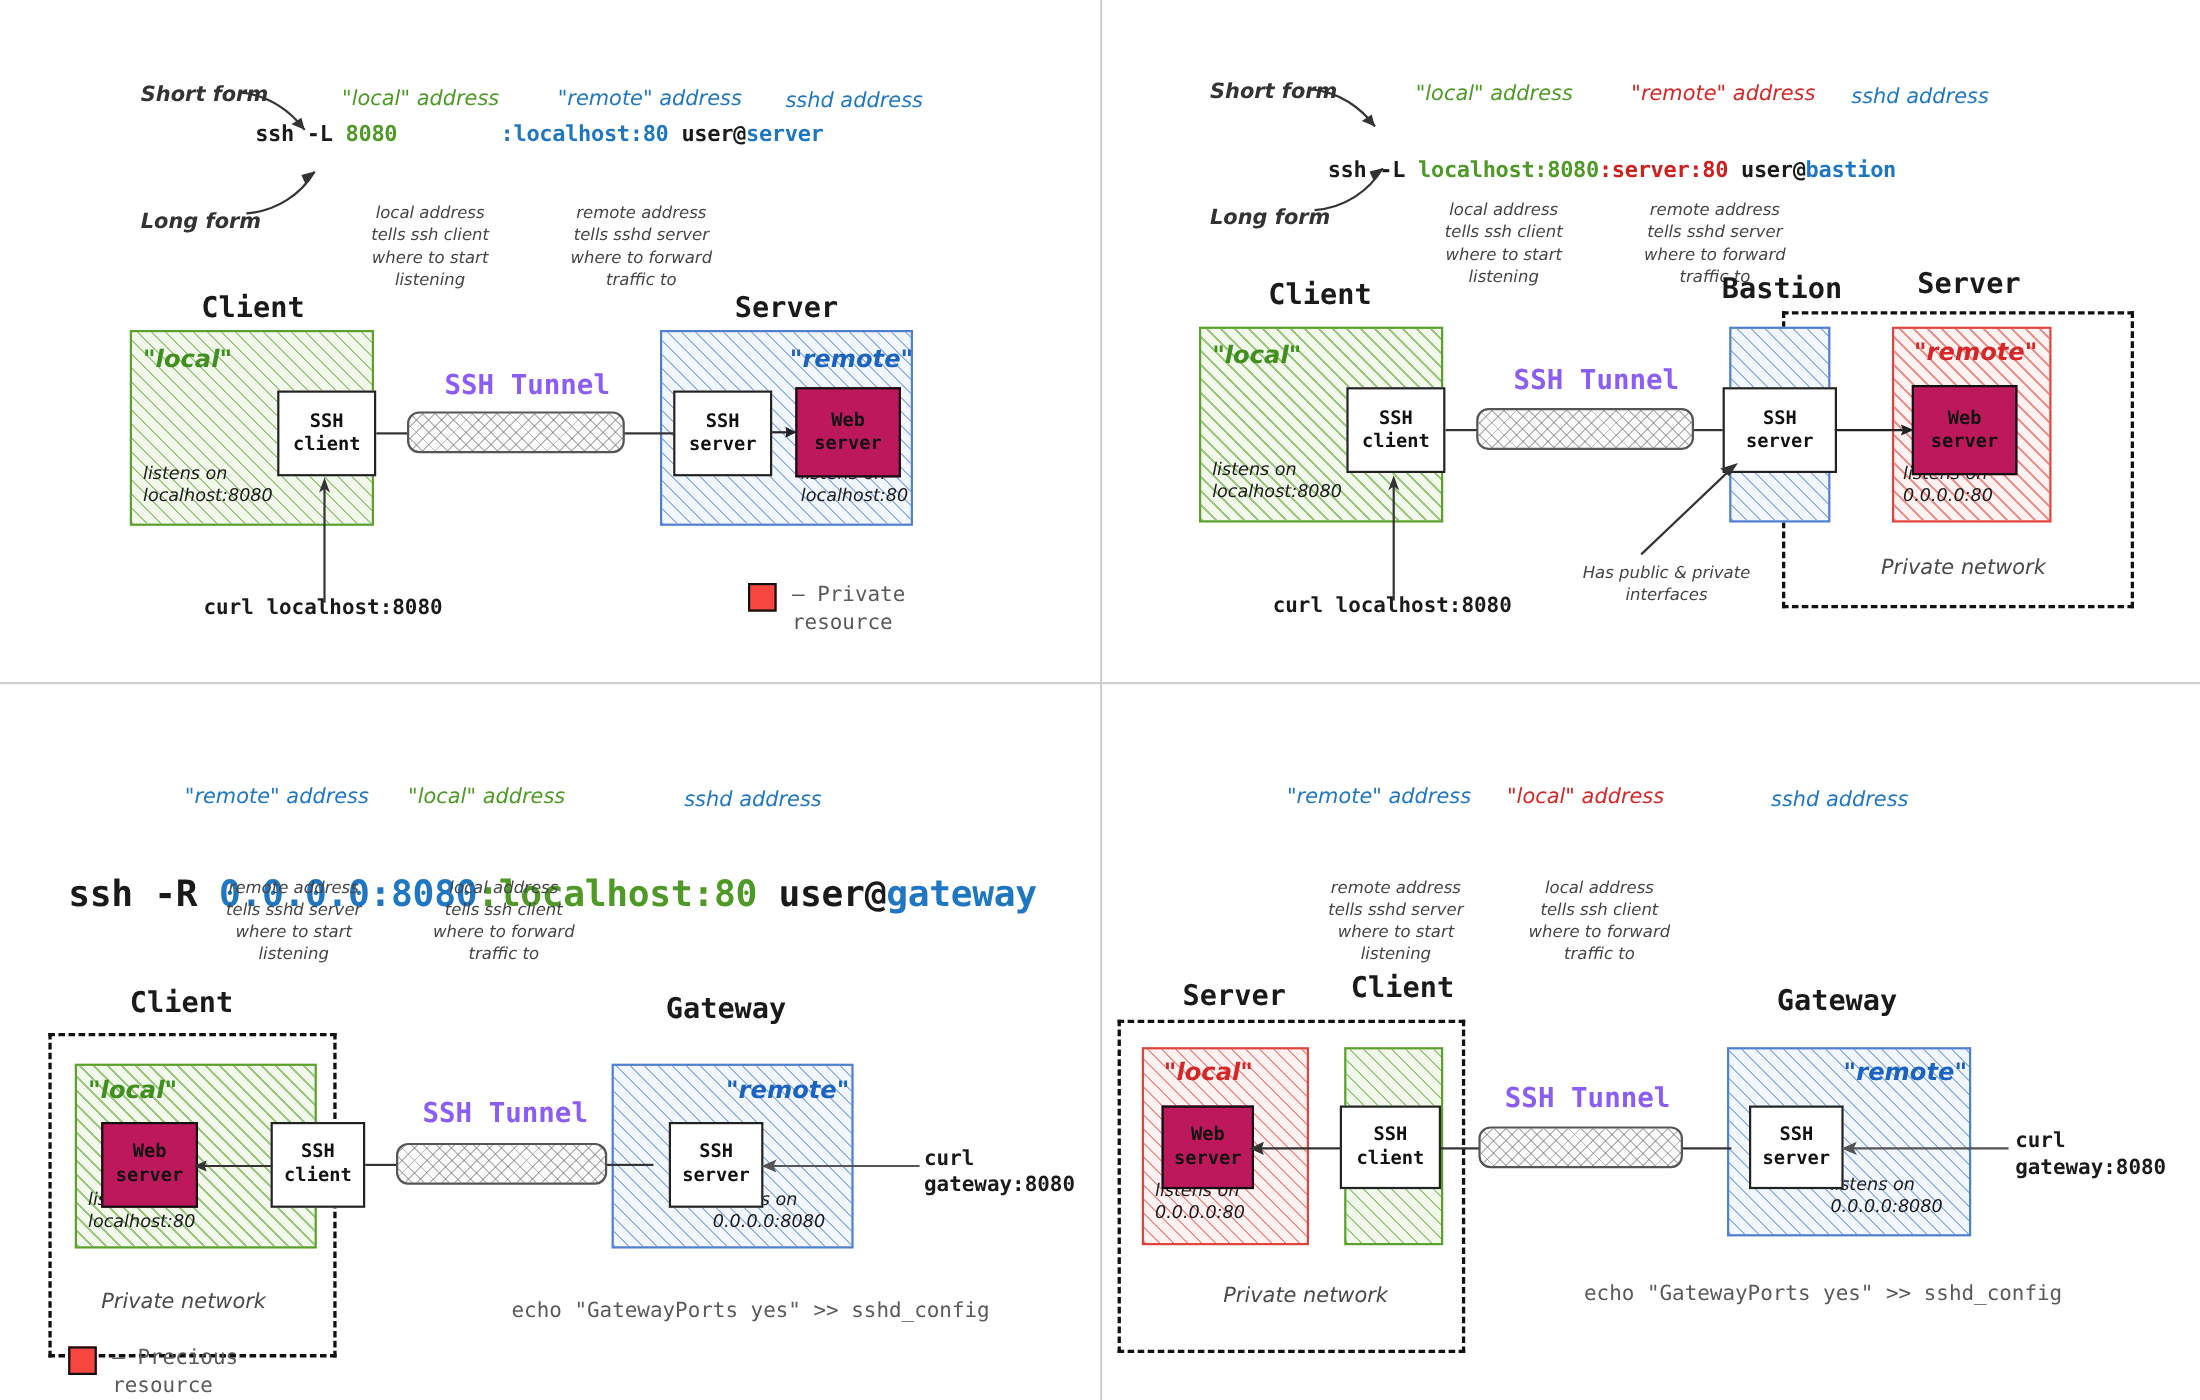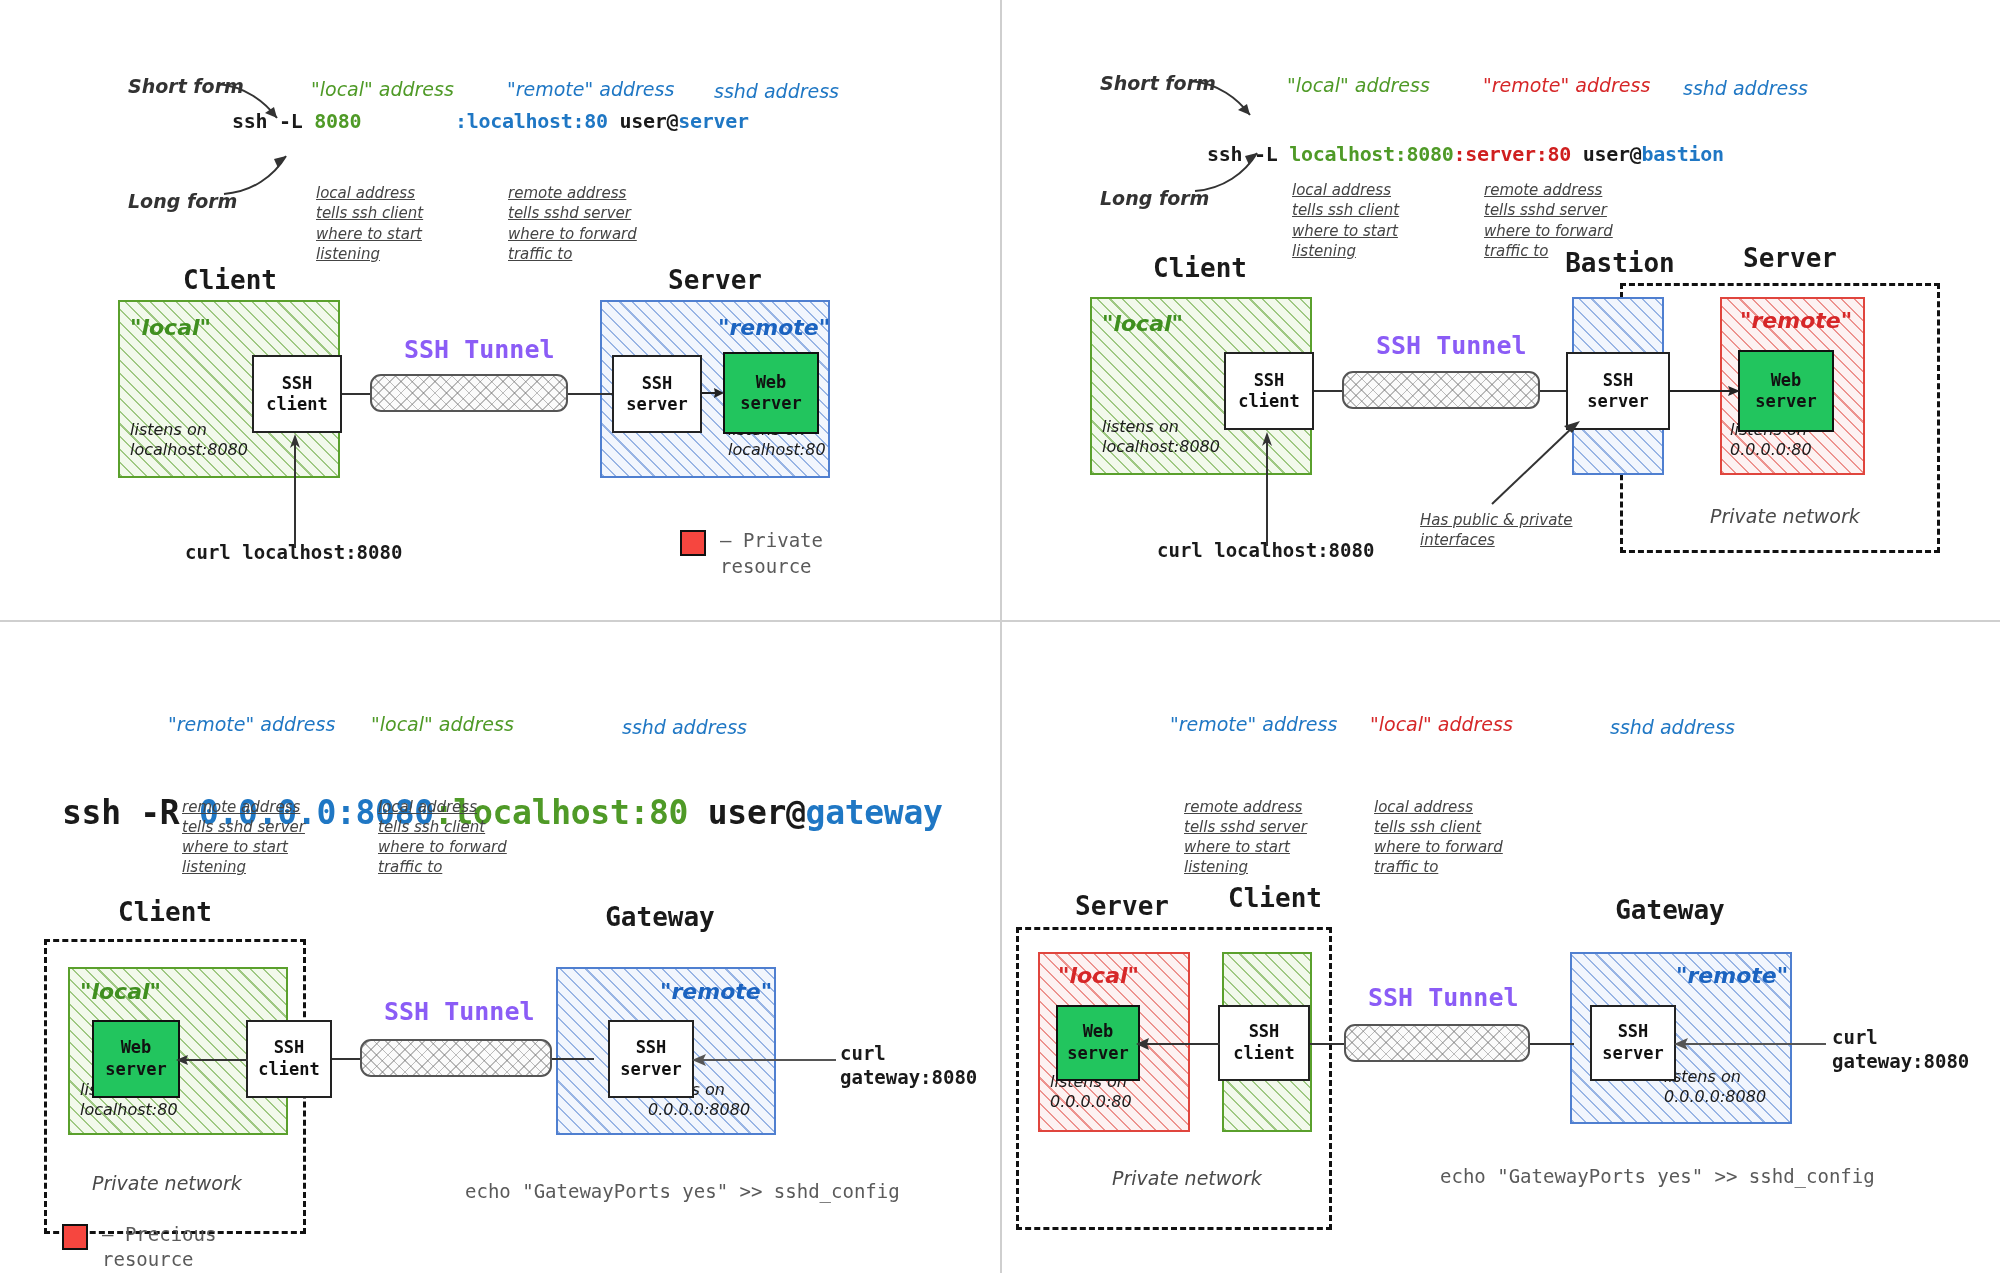--- a/index.html
+++ b/index.html
@@ -34,23 +34,23 @@
     position:absolute; white-space:pre; font-family:"DejaVu Sans Mono", monospace;
     font-weight:bold; color:#1a1a1a; letter-spacing:-0.3px;
   }
   .cmdsmall { font-size:20px; }
   .cmdbig   { font-size:33px;margin-top:46px; }
   .g { color:#4f9a27; }
   .b { color:#1f77c4; }
   .r { color:#cf1f1f; }
 
   .subnote {
-    position:absolute; text-align:left; font-size:15px; color:#444;
+    position:absolute; text-align:center; font-size:15px; color:#444;
     line-height:1.35; white-space:pre-line;
-    font-family:"DejaVu Sans", sans-serif; font-style:italic;text-decoration:underline;
+    font-family:"DejaVu Sans", sans-serif; font-style:italic;
   }
   .formlabel { position:absolute; font-size:19px; color:#333; font-style:italic;
                font-family:"DejaVu Sans", sans-serif; white-space:nowrap;font-weight:bold; }
 
   
   .hostlabel {
     position:absolute; font-family:"DejaVu Sans Mono", monospace;
     font-size:26px; font-weight:bold; color:#1a1a1a; white-space:nowrap;
     text-align:center;
   }
@@ -80,21 +80,21 @@
   .listens {
     position:absolute; font-size:16px; color:#1a1a1a; font-style:italic;
     font-family:"DejaVu Sans", sans-serif; line-height:1.25; white-space:pre-line;
   }
   .node {
     position:absolute; border:2px solid #222; background:#fff;
     font-family:"DejaVu Sans Mono", monospace; font-size:17px; font-weight:bold;
     color:#111; display:flex; align-items:center; justify-content:center;
     text-align:center; line-height:1.25; white-space:pre-line; z-index:3;
   }
-  .node.web { background:#22c55e; border-color:#111; }
+  .node.web { background:#be185d; border-color:#111; }
   .tunnel {
     position:absolute; border:2px solid #555; border-radius:11px;
     background-color:#fbfbfb;
     background-image:
       repeating-linear-gradient(45deg, rgba(110,110,110,.45) 0 1.2px, transparent 1.2px 8px),
       repeating-linear-gradient(-45deg, rgba(110,110,110,.45) 0 1.2px, transparent 1.2px 8px);
     z-index:2;
   }
   .tunnellabel {
     position:absolute; font-family:"DejaVu Sans Mono", monospace;

